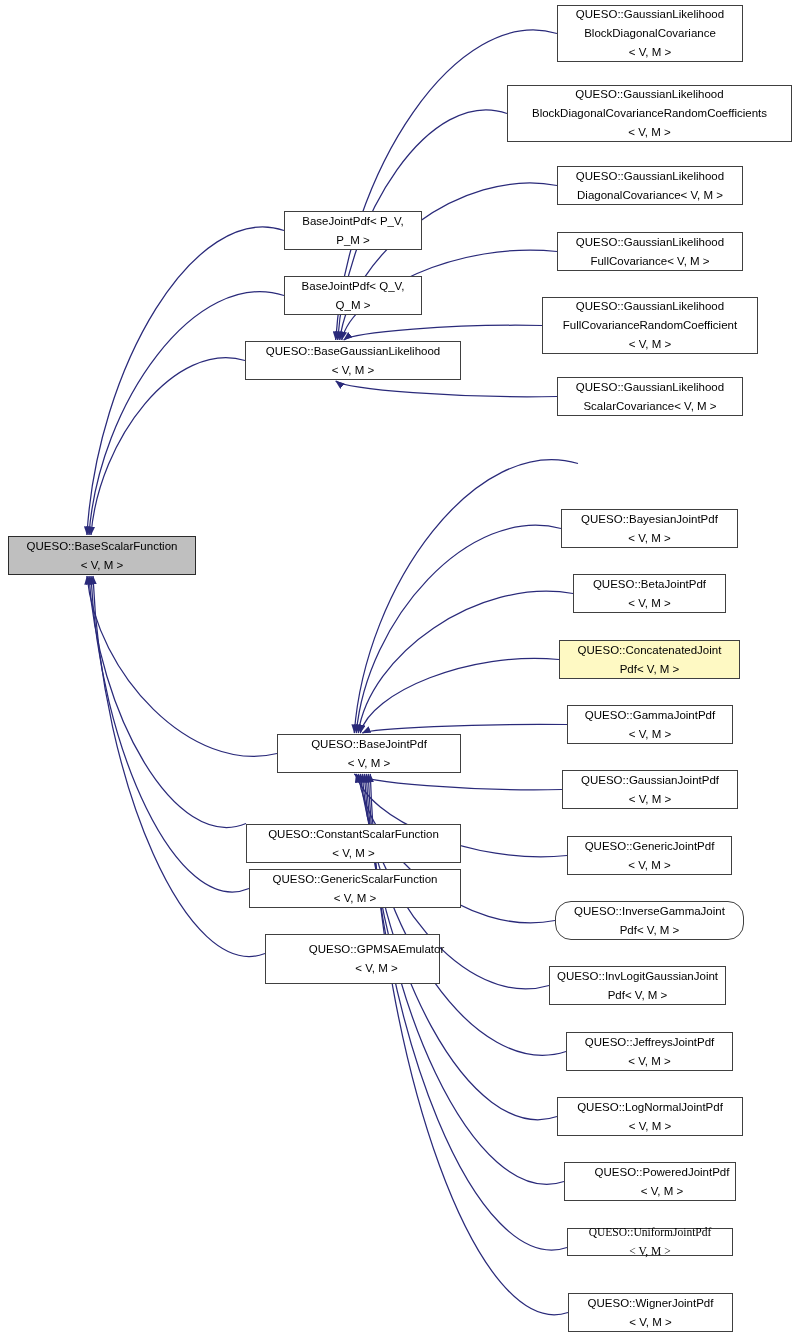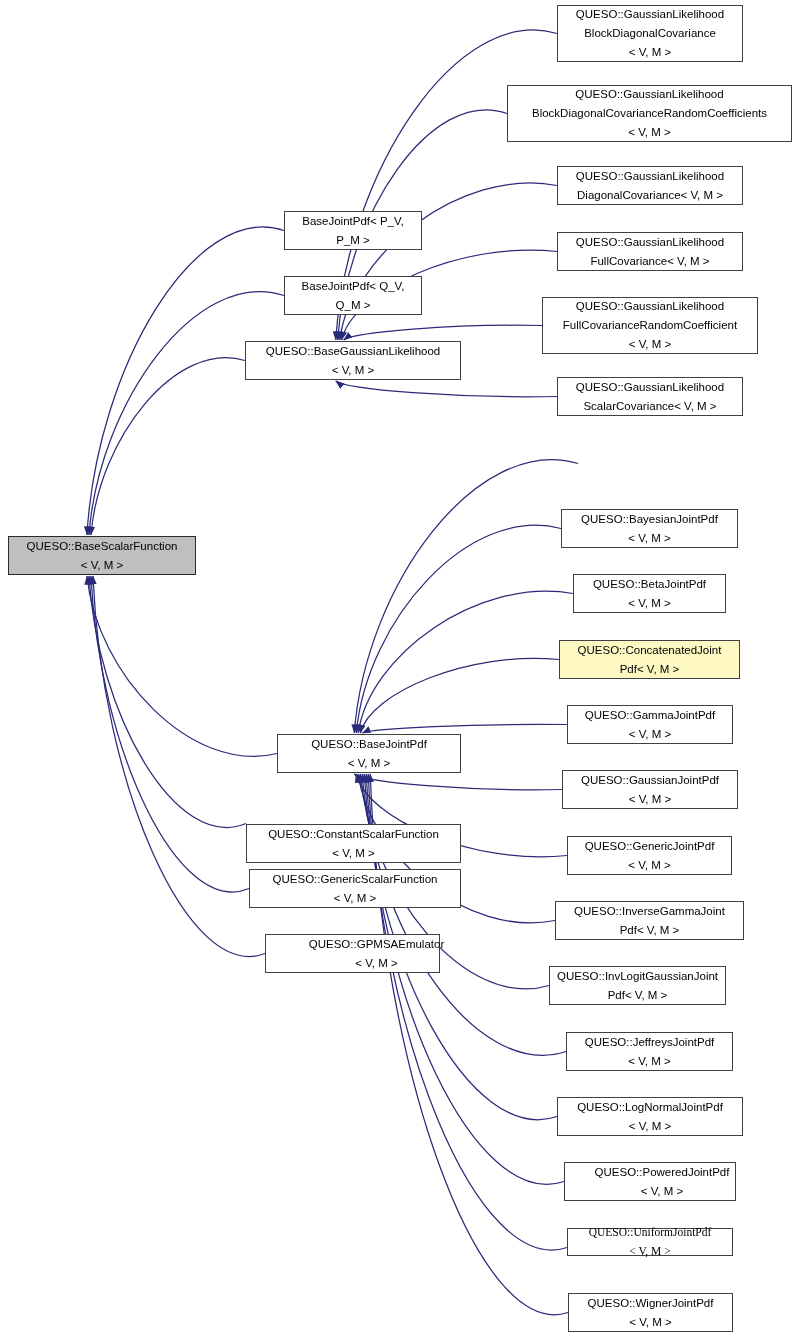--- a/index.html
+++ b/index.html
@@ -115,35 +115,35 @@
     <div class="node" style="left: 573px; top: 574px; width: 153px; height: 39px; background: rgb(255, 255, 255); border-color: rgb(64, 64, 64);"><span class="nlabel">QUESO::BetaJointPdf
 &lt; V, M &gt;</span></div>
     <div class="node" style="left: 559px; top: 640px; width: 181px; height: 39px; background: #fef9c3; border-color: rgb(64, 64, 64);"><span class="nlabel">QUESO::ConcatenatedJoint
 Pdf&lt; V, M &gt;</span></div>
     <div class="node" style="left: 567px; top: 705px; width: 166px; height: 39px; background: rgb(255, 255, 255); border-color: rgb(64, 64, 64);"><span class="nlabel">QUESO::GammaJointPdf
 &lt; V, M &gt;</span></div>
     <div class="node" style="left: 562px; top: 770px; width: 176px; height: 39px; background: rgb(255, 255, 255); border-color: rgb(64, 64, 64);"><span class="nlabel">QUESO::GaussianJointPdf
 &lt; V, M &gt;</span></div>
     <div class="node" style="left: 567px; top: 836px; width: 165px; height: 39px; background: rgb(255, 255, 255); border-color: rgb(64, 64, 64);"><span class="nlabel">QUESO::GenericJointPdf
 &lt; V, M &gt;</span></div>
-    <div class="node" style="left: 555px; top: 901px; width: 189px; height: 39px; background: rgb(255, 255, 255); border-color: rgb(64, 64, 64);"><span class="nlabel">QUESO::InverseGammaJoint
+    <div class="node" style="left: 555px; top: 901px; width: 189px; height: 39px; background: rgb(255, 255, 255); border-color: rgb(64, 64, 64); border-radius: 16px;"><span class="nlabel">QUESO::InverseGammaJoint
 Pdf&lt; V, M &gt;</span></div>
     <div class="node" style="left: 549px; top: 966px; width: 177px; height: 39px; background: rgb(255, 255, 255); border-color: rgb(64, 64, 64); text-align: center;"><span class="nlabel">QUESO::InvLogitGaussianJoint
 Pdf&lt; V, M &gt;</span></div>
     <div class="node" style="left: 566px; top: 1032px; width: 167px; height: 39px; background: rgb(255, 255, 255); border-color: rgb(64, 64, 64);"><span class="nlabel">QUESO::JeffreysJointPdf
 &lt; V, M &gt;</span></div>
     <div class="node" style="left: 557px; top: 1097px; width: 186px; height: 39px; background: rgb(255, 255, 255); border-color: rgb(64, 64, 64);"><span class="nlabel">QUESO::LogNormalJointPdf
 &lt; V, M &gt;</span></div>
     <div class="node" style="left: 564px; top: 1162px; width: 172px; height: 39px; background: rgb(255, 255, 255); border-color: rgb(64, 64, 64); padding-left: 24px;"><span class="nlabel">QUESO::PoweredJointPdf
 &lt; V, M &gt;</span></div>
     <div class="node" style="left: 567px; top: 1228px; width: 166px; height: 28px; background: rgb(255, 255, 255); border-color: rgb(64, 64, 64); font-family: Liberation Serif, serif;"><span class="nlabel">QUESO::UniformJointPdf
 &lt; V, M &gt;</span></div>
     <div class="node" style="left: 568px; top: 1293px; width: 165px; height: 39px; background: rgb(255, 255, 255); border-color: rgb(64, 64, 64);"><span class="nlabel">QUESO::WignerJointPdf
 &lt; V, M &gt;</span></div>
     <div class="node" style="left: 277px; top: 734px; width: 184px; height: 39px; background: rgb(255, 255, 255); border-color: rgb(64, 64, 64);"><span class="nlabel">QUESO::BaseJointPdf
 &lt; V, M &gt;</span></div>
     <div class="node" style="left: 246px; top: 824px; width: 215px; height: 39px; background: rgb(255, 255, 255); border-color: rgb(64, 64, 64);"><span class="nlabel">QUESO::ConstantScalarFunction
 &lt; V, M &gt;</span></div>
     <div class="node" style="left: 249px; top: 869px; width: 212px; height: 39px; background: rgb(255, 255, 255); border-color: rgb(64, 64, 64);"><span class="nlabel">QUESO::GenericScalarFunction
 &lt; V, M &gt;</span></div>
-    <div class="node" style="left: 265px; top: 934px; width: 175px; height: 39px; background: rgb(255, 255, 255); border-color: rgb(64, 64, 64); padding-left: 48px;"><span class="nlabel">QUESO::GPMSAEmulator
+    <div class="node" style="left: 265px; top: 934px; width: 175px; height: 50px; background: rgb(255, 255, 255); border-color: rgb(64, 64, 64); padding-left: 48px;"><span class="nlabel">QUESO::GPMSAEmulator
 &lt; V, M &gt;</span></div>
   </div>
 
 </body></html>

